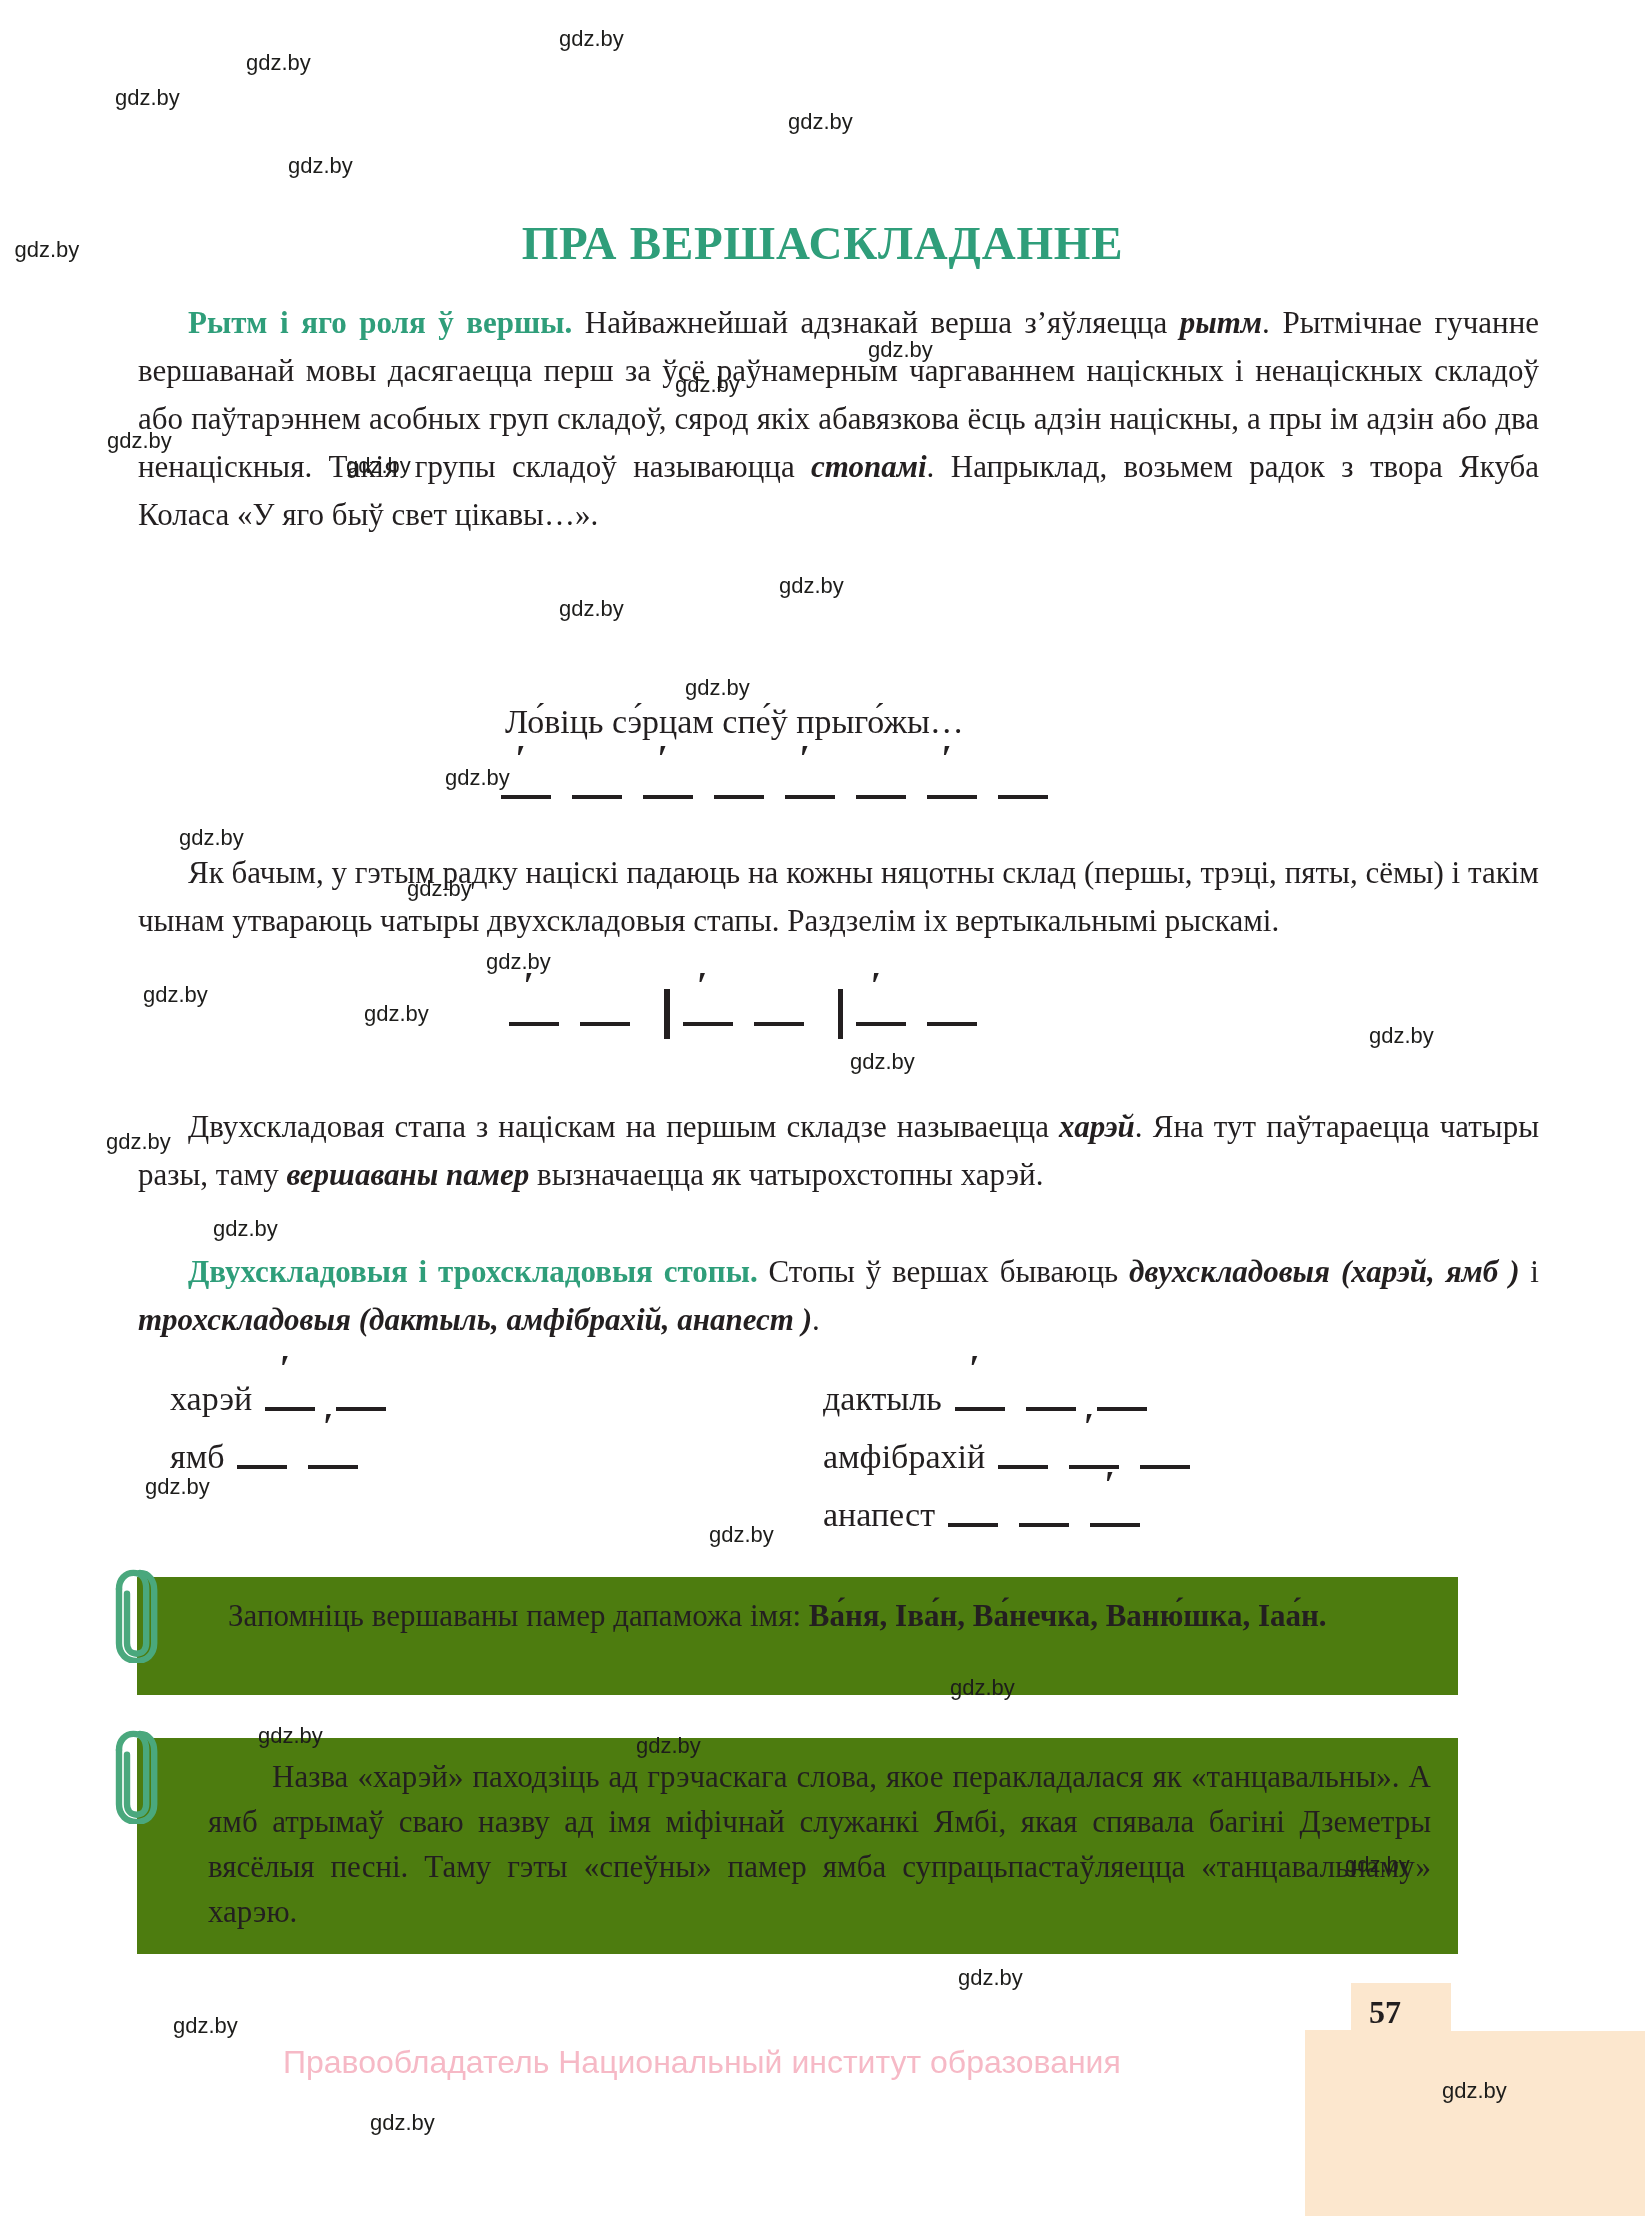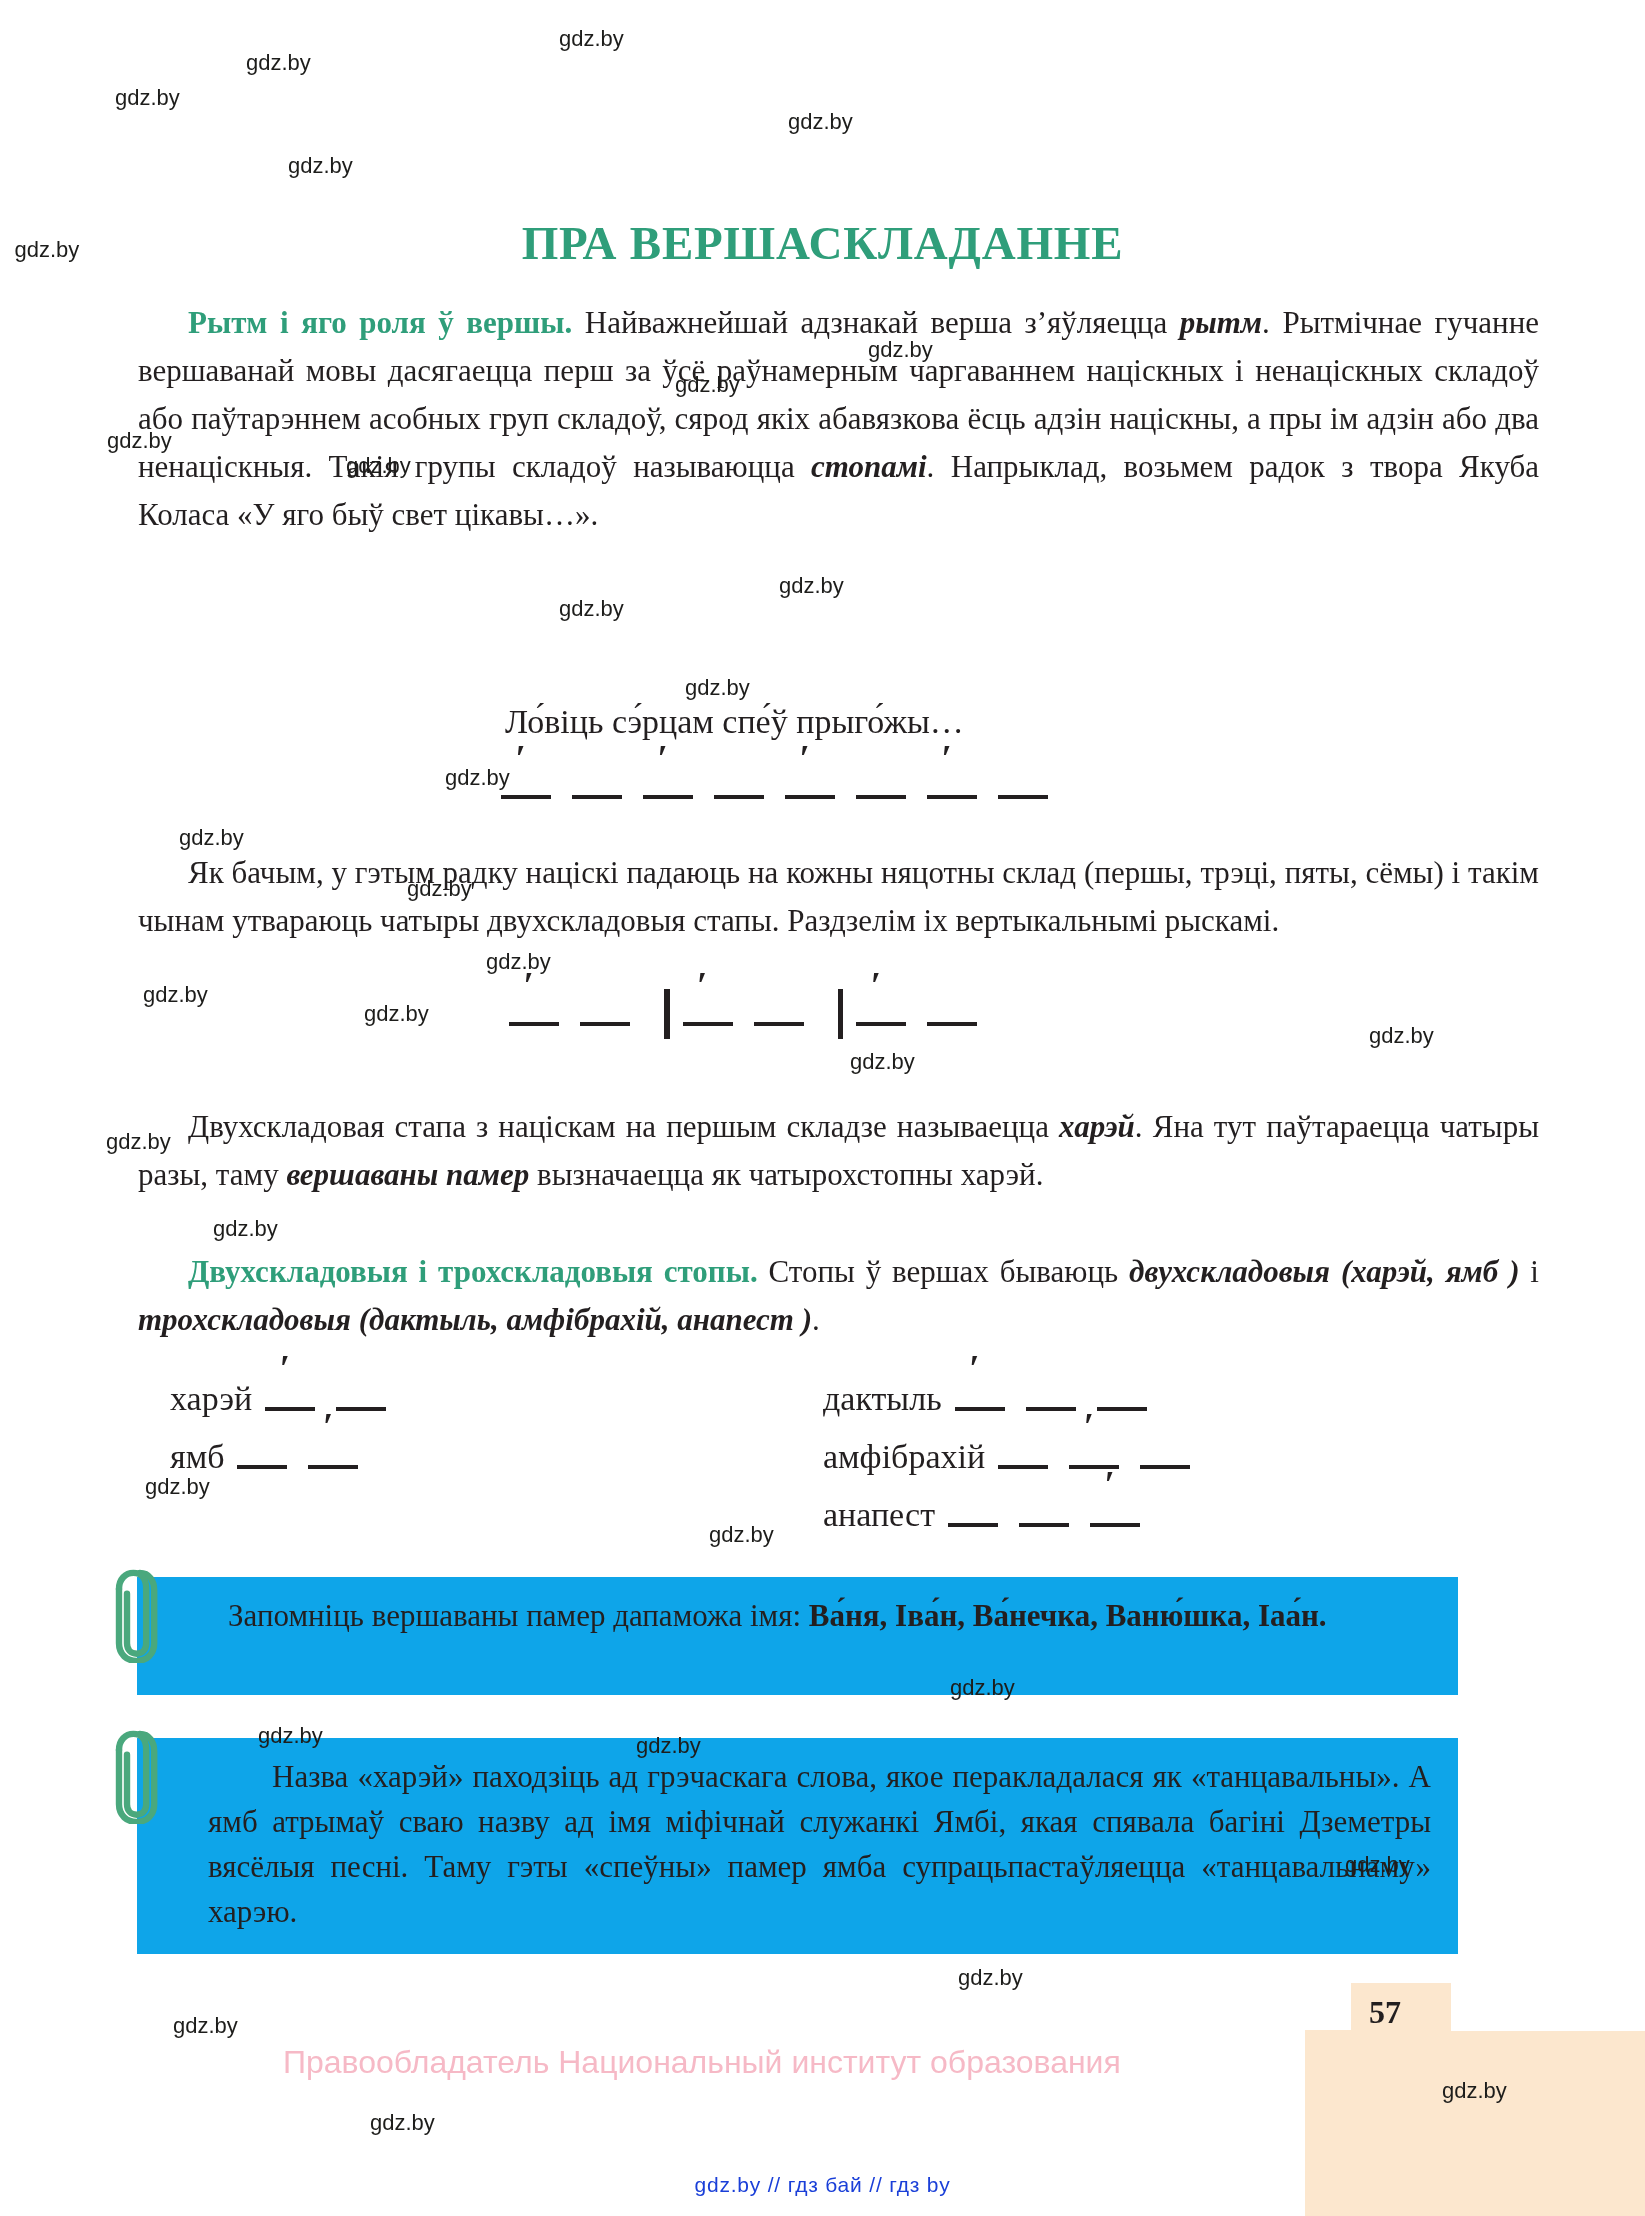--- a/index.html
+++ b/index.html
@@ -94,21 +94,21 @@
 
   
   .metre-table { position:absolute; left:0; width:1401px; top:1377px; height:193px; }
   .metre-row { position:absolute; white-space:nowrap; font-size:34px; }
   .metre-label { display:inline-block; vertical-align:middle; }
   .metre-pattern { display:inline-block; vertical-align:middle; margin-left:13px; position:relative; top:6.4px; }
 
   
   .notebox {
     position:absolute; left:137px; width:1321px;
-    background:#0ea5e9;
+    background:#4d7c0f;
     box-sizing:border-box;
   }
   .notebox .np {
     margin:0; padding:16px 27px 19.3px 27px;
     font-size:31px; line-height:45px; text-align:justify; text-indent:64px;
   }
   .notebox .np.second-note { text-indent:64px; }
   .clip {
     position:absolute; left:-34px; top:-11.3px; width:56px; height:97px;
   }
@@ -171,21 +171,20 @@
       <path d="M46 8 C58 8 64 18 64 30 L64 96 C64 110 54 118 42 118 C30 118 20 110 20 96 L20 28" fill="none" stroke="#4aa87d" stroke-width="8" stroke-linecap="round"></path>
       <path d="M20 28 C20 16 28 8 38 8 C48 8 54 16 54 28 L54 96 C54 104 49 109 42 109 C35 109 30 104 30 96 L30 34" fill="none" stroke="#4aa87d" stroke-width="8" stroke-linecap="round"></path>
     </svg>
     <p class="np second-note">Назва «харэй» паходзіць ад грэчаскага слова, якое перакладалася як «танцавальны». А ямб атрымаў сваю назву ад імя міфічнай служанкі Ямбі, якая спявала багіні Дземетры вясёлыя песні. Таму гэты «спеўны» памер ямба супрацьпастаўляецца «танцавальнаму» харэю.</p>
   </div>
 
   <div class="pagenum">57</div>
 
   <div class="copyright">Правообладатель Национальный институт образования</div>
 
-  <div class="promo-bottom">gdz.by  //  гдз бай  //  гдз by</div>
 
   <div id="watermark-layer">
       <div class="wm" style="left: 559px; top: 26px;">gdz.by</div>
       <div class="wm" style="left: 246px; top: 50px;">gdz.by</div>
       <div class="wm" style="left: 115px; top: 85px;">gdz.by</div>
       <div class="wm" style="left: 788px; top: 109px;">gdz.by</div>
       <div class="wm" style="left: 288px; top: 153px;">gdz.by</div>
       <div class="wm" style="left: 14.5px; top: 237px;">gdz.by</div>
       <div class="wm" style="left: 868px; top: 337px;">gdz.by</div>
       <div class="wm" style="left: 675px; top: 372px;">gdz.by</div>

